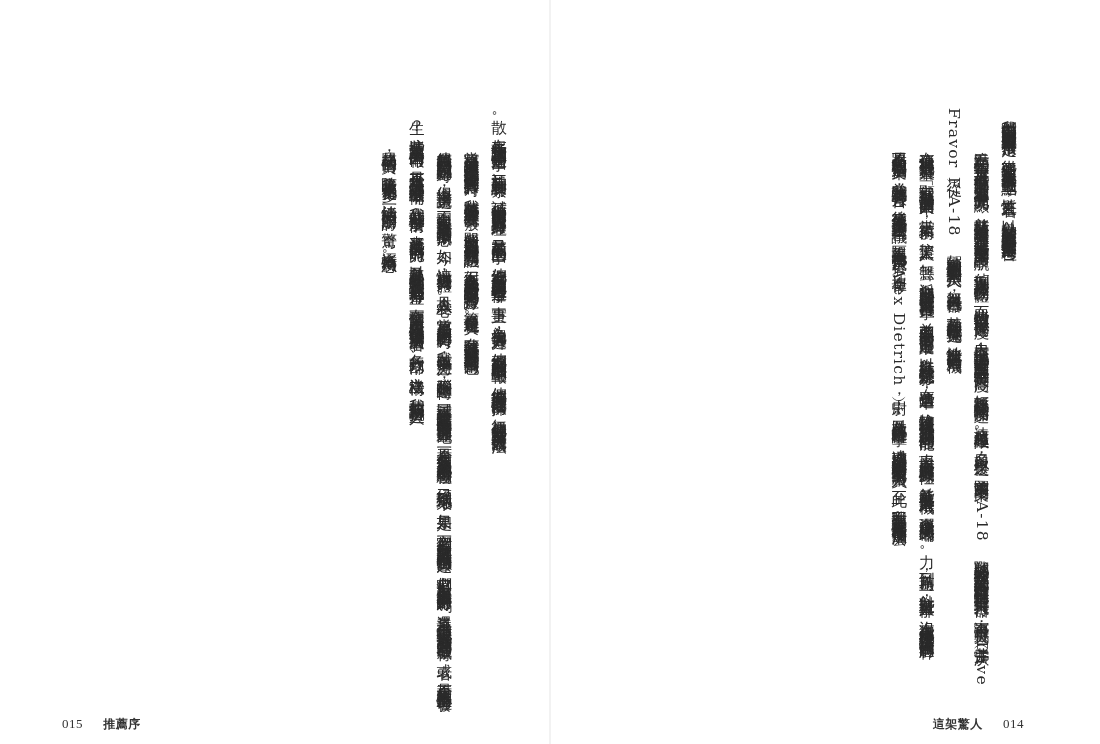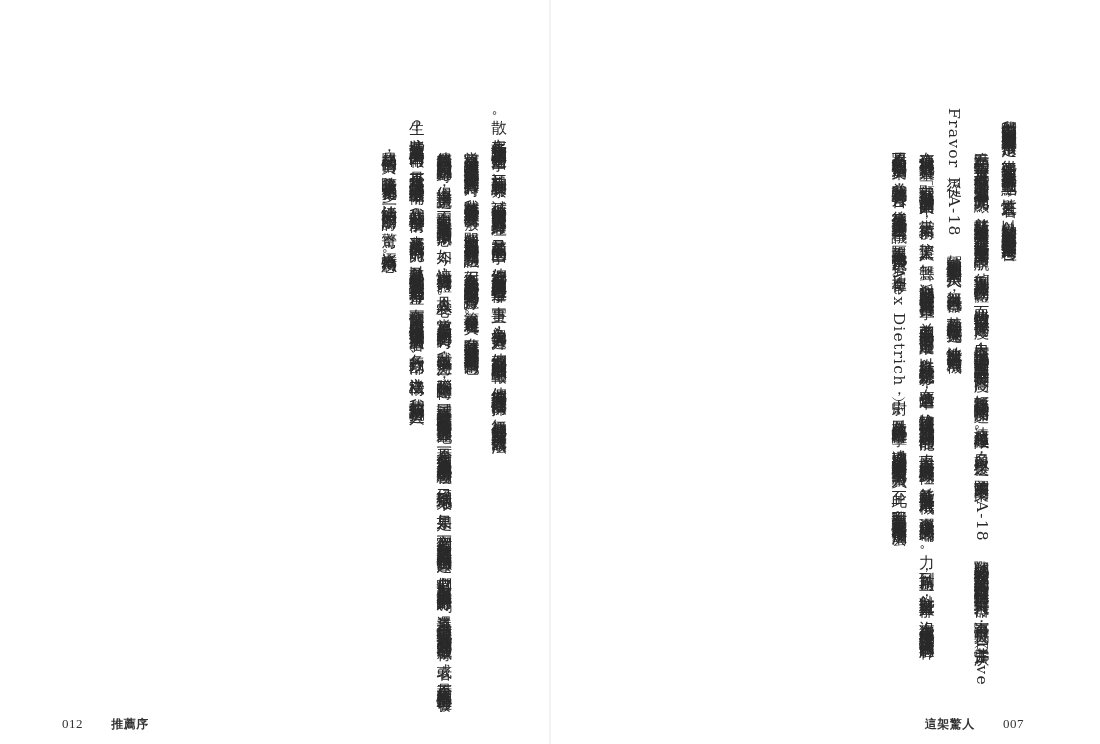--- a/index.html
+++ b/index.html
@@ -14,46 +14,46 @@
     writing-mode: vertical-rl;
     font-size:15.6px; line-height:27.4px; letter-spacing:1.2px;
     text-align: justify;
   }
   .page-left .textblock { right:38px; width:410px; }
   .page-right .textblock { right:78px; width:408px; }
   .para { margin:0; text-indent:2em; }
   .para.cont { text-indent:0; }
   .footer { position:absolute; top:716px; font-size:12px; color:#333; letter-spacing:0.5px; }
   .footer .num { font-family:"Liberation Serif", serif; font-size:13px; }
-  .footer .title { font-weight:bold; margin:0 24px; font-size:12px; }
+  .footer .title { font-weight:bold; margin:0 16px; font-size:12px; }
   .page-left .footer { left:62px; }
   .page-right .footer { right:76px; }
 </style>
 </head>
 <body>
 
 <div class="page page-left">
   <div class="textblock">
     <p class="para cont">散。在報告文件上讀到相關事件是一回事，親耳聽到訓練有素、誠信可信賴的美國軍人親口講述自身經歷，又是截然不同的一回事。他們沒有任何利益上的誘因報告這些事件，事實上，為免損害個人升遷，他們有更強烈的動機隱瞞不上報。他們擁有優異技能與愛國情操，無視他們的敘述是非常不負責任的做法。</p>
     <p class="para">當路易講述並展示以軍用槍式攝影機所拍攝到的真實影片時，我有時感覺像在經歷靈魂出竅。即便我之前曾以個人身分研究過相關議題，但在五角大廈內的秘密會議中親眼見到官方證據，簡直像是超現實。有時我感覺自己就像好萊塢科幻電影裡的角色。</p>
     <p class="para">儘管我早已對相關議題感到好奇，但這場會議之前，不明異常現象對我來說只是個抽象概念。如今，情況突然變得具體，且令人憂心。當路易展示多年累積的資料時，我難以集中注意力，腦袋不斷運轉，試圖重新計算並修正那張突然改變的現實世界地圖。是否有一個或多個來自其他星系的智慧物種，已經找到地球來？如果是，它們又為何一直對美國的軍武設備特別感興趣？它們只是出於對人類最先進技術的好奇嗎？還是為了評估自己在地球大氣層活動可能遇到的潛在威脅？或者，是否有更糟糕的事情正在發生？這些裝置蒐集美國軍力的情報，是否是正為某種險惡的入侵計畫做準備？我們能做些什麼事情，來釐清這些飛行器的能力，以及其操縱者的意圖（無論它們到底是何方神聖）？在官僚體系內一直有人力圖阻止情資傳遞到高層決策者、各行政部門、立法機構，我們該如何對抗這些人？</p>
     <p class="para">路易簡報的情資，隨著我吸收消化得更多，情緒由一開始的驚訝、驚奇，逐漸轉為憤怒。</p>
   </div>
   <div class="footer">
-    <span class="num">012</span>
+    <span class="num">015</span>
     <span class="title">推薦序</span>
   </div>
 </div>
 
 <div class="gutter"></div>
 
 <div class="page page-right">
   <div class="textblock">
     <p class="para cont">我們對中俄兩國的軍事實力都掌握得很清楚，從這些不明異常現象入侵事件的發生地點、性質來看，以「外星智慧」的假設來解釋某些案例確實最為合理。</p>
     <p class="para">這點在二〇〇四年十一月尼米茲航母打擊群的一系列遭遇事件中尤其明顯。普林斯頓號神盾級導彈巡洋艦在尼米茲號航空母艦周圍護航，偵測到大量被操控的物體，而這些物體似乎以極高速度，自太空中低地球軌道的高度垂直降下至約兩萬英尺高度，短暫懸停後又瞬間加速，速度超越極限。多日觀察之後，美國海軍兩架 F/A-18 戰鬥機終於在視野完美的條件下近距離目視到其中一架奇異飛行器。海軍飛官戴夫．弗雷沃（Dave Fravor）從 F/A-18 駕駛艙內看到的那架長約四十八英尺、無翼白色飛行器，其動作與外觀都極端先進，性能遠超過任何已知飛機。</p>
     <p class="para">在這位飛官與其他飛行員看來，它顯然「不是屬於這個世界的東西」。當天結束前，這架驚人、無聲、近似卵形的飛行器已被六位海軍飛行員目擊，並由多個不同平台的多部雷達追蹤，以先進紅外線標定系統錄影。在這些遭遇中，該物體展現以往任何飛行器都無法達到的性能，表現出前所未有的速度與機動性，並能承受數倍於人造飛機、導彈所能承受的極端 G 力。到目前為止，針對這些驚人事件，沒有人能用傳統科學理論提供令人信服的解釋。</p>
     <p class="para">路易不僅向我簡報這個案例，並讓我瀏覽官方報告，後來他又安排我參與一場正式會議，匯報人員包括弗雷沃飛官、迪崔奇（Alex Dietrich）中尉，以及其他曾經近距離目擊，或透過感測系統偵測到不明異常現象的海軍人員。至此，我對不明異常現象真實性的存疑便煙消雲</p>
   </div>
   <div class="footer">
     <span class="title">這架驚人</span>
-    <span class="num">007</span>
+    <span class="num">014</span>
   </div>
 </div>
 
 </body></html>

